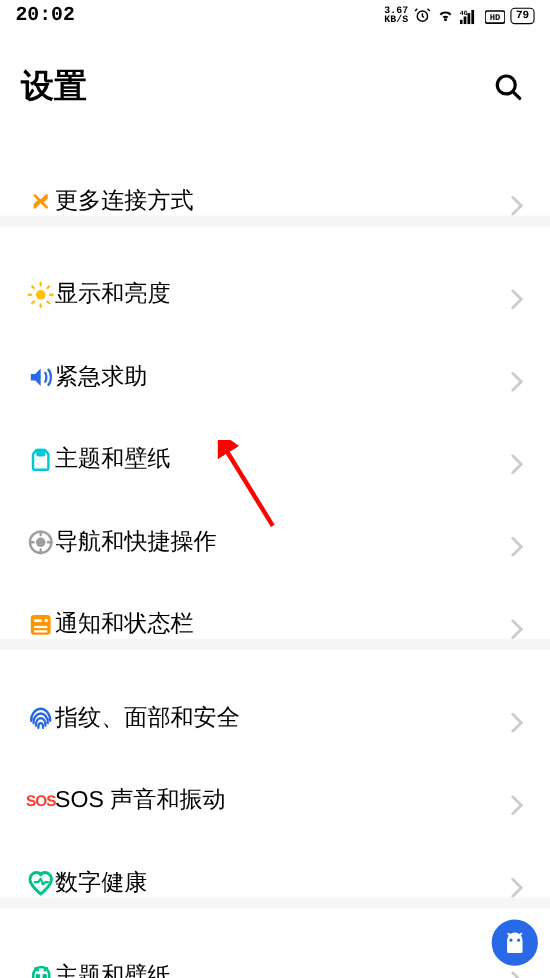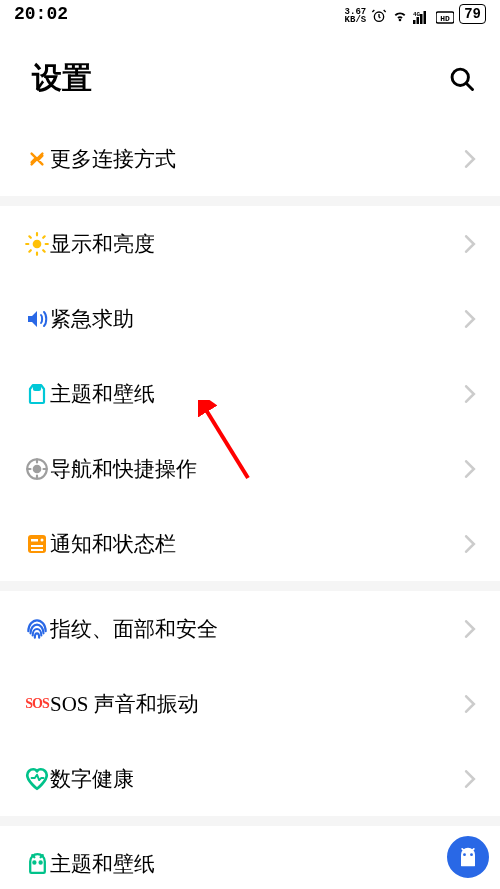--- a/index.html
+++ b/index.html
@@ -44,49 +44,48 @@
       font-size: 9px;
       font-weight: 700;
     }
     .status-icon svg {
       display: block;
     }
     .battery {
       border: 1.5px solid #000;
       border-radius: 4px;
       padding: 1px 4px;
-      font-size: 14px;
+      font-size: 10px;
       font-weight: 700;
       position: relative;
     }
     .header {
       display: flex;
       align-items: center;
       justify-content: space-between;
-      padding: 30px 24px 22px 32px;
+      padding: 30px 24px 22px 19px;
     }
     .header-title {
       font-size: 30px;
       font-weight: 700;
       color: #000;
     }
     .search-icon svg {
       display: block;
     }
     .divider {
       height: 10px;
       background: #f5f5f5;
     }
     .settings-item {
       display: flex;
-      align-items: center;
+      align-items: flex-end;
       padding: 0 24px;
       height: 75px;
       cursor: pointer;
-      font-family: Liberation Serif, serif;
     }
     .item-icon {
       width: 26px;
       height: 26px;
       display: flex;
       align-items: center;
       justify-content: center;
       flex-shrink: 0;
     }
     .item-label {

